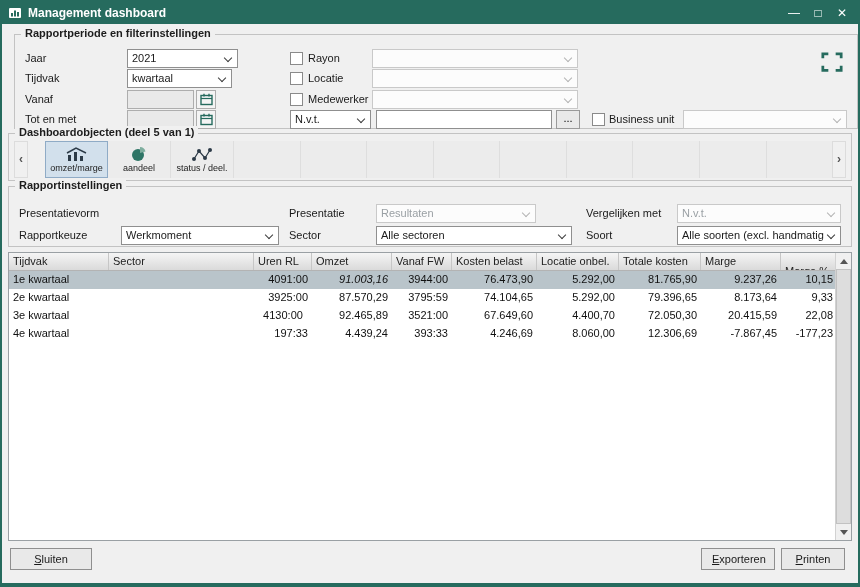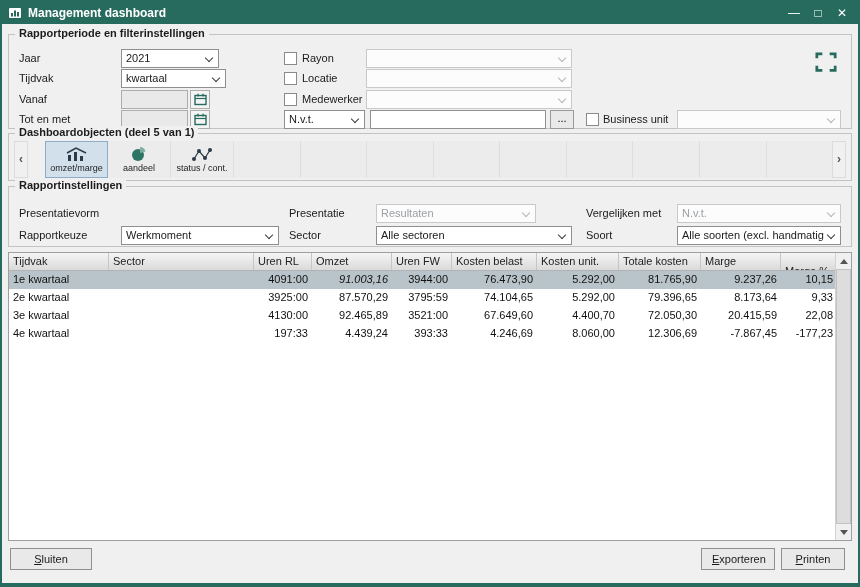--- a/index.html
+++ b/index.html
@@ -25,21 +25,21 @@
   }
 
   
   .groupbox {
     position:absolute; border:1px solid #c3c3c3; background:#f0f0f0;
   }
   .legend {
     position:absolute; top:-8px; left:6px; padding:0 4px;
     background:#f0f0f0; font-size:11px; font-weight:bold; color:#1c1c1c; white-space:nowrap;
   }
-  .gb1 { left:6px; top:32px;  width:844px; height:95px; }
+  .gb1 { left:12px; top:32px;  width:844px; height:95px; }
   .gb2 { left:6px; top:131px; width:844px; height:48px; }
   .gb3 { left:6px; top:184px; width:844px; height:61px; }
 
   .lbl, .cblbl {
     position:absolute; font-size:11px; line-height:19px; color:#1a1a1a; white-space:nowrap;
   }
 
   
   .combo {
     position:absolute; height:19px; background:#fff; border:1px solid #8f8f8f;
@@ -157,21 +157,21 @@
       <span class="winbtn">—</span>
       <span class="winbtn">□</span>
       <span class="winbtn">✕</span>
     </span>
   </div>
 
   <div class="groupbox gb1">
     <span class="legend">Rapportperiode en filterinstellingen</span>
 
     <span class="lbl" style="left:10px;top:14px">Jaar</span>
-    <div class="combo" style="left:112px;top:14px;width:98px">
+    <div class="combo" style="left:112px;top:14px;width:111px">
       <span class="combo-text">2021</span>
       <span class="combo-arrow"></span>
     </div>
 
     <span class="lbl" style="left:10px;top:34px">Tijdvak</span>
     <div class="combo" style="left:112px;top:34px;width:105px">
       <span class="combo-text">kwartaal</span>
       <span class="combo-arrow"></span>
     </div>
 
@@ -267,21 +267,21 @@
         <span>aandeel</span>
       </div>
       <div class="dslot">
         <svg width="22" height="15" viewBox="0 0 22 15">
           <polyline points="3,12 8,4 14,11 19,3" fill="none" stroke="#2c3a47" stroke-width="1.2"></polyline>
           <circle cx="3" cy="12" r="2" fill="#2c3a47"></circle>
           <circle cx="8" cy="4" r="2" fill="#2c3a47"></circle>
           <circle cx="14" cy="11" r="2" fill="#2c3a47"></circle>
           <circle cx="19" cy="3" r="2" fill="#2c3a47"></circle>
         </svg>
-        <span>status / cont.</span>
+        <span>status / deel.</span>
       </div>
 
     <div class="dslot empty"></div>
         <div class="dslot empty"></div>
         <div class="dslot empty"></div>
         <div class="dslot empty"></div>
         <div class="dslot empty"></div>
         <div class="dslot empty"></div>
         <div class="dslot empty"></div>
         <div class="dslot empty"></div>
@@ -326,23 +326,23 @@
       <span class="combo-arrow"></span>
     </div>
   </div>
 
   <div class="tablebox">
     <div class="thead">
         <div class="hcell" style="width: 100px;">Tijdvak</div>
         <div class="hcell" style="width: 145px;">Sector</div>
         <div class="hcell" style="width: 58px;">Uren RL</div>
         <div class="hcell" style="width: 80px;">Omzet</div>
-        <div class="hcell" style="width: 60px;">Uren FW</div>
+        <div class="hcell" style="width: 60px;">Vanaf FW</div>
         <div class="hcell" style="width: 85px;">Kosten belast</div>
-        <div class="hcell" style="width: 82px;">Kosten unit.</div>
+        <div class="hcell" style="width: 82px;">Locatie onbel.</div>
         <div class="hcell" style="width: 82px;">Totale kosten</div>
         <div class="hcell" style="width: 80px;">Marge</div>
         <div class="hcell" style="width: 56px; margin-top: 10px;">Marge %</div>
       </div>
     <div class="tbody">
         <div class="trow selected">
           <div class="tcell" style="width: 100px;">1e kwartaal</div>
           <div class="tcell" style="width: 145px;"></div>
           <div class="tcell right" style="width: 58px;">4091:00</div>
           <div class="tcell right" style="width: 80px; font-style: italic;">91.003,16</div>
@@ -361,21 +361,21 @@
           <div class="tcell right" style="width: 60px;">3795:59</div>
           <div class="tcell right" style="width: 85px;">74.104,65</div>
           <div class="tcell right" style="width: 82px;">5.292,00</div>
           <div class="tcell right" style="width: 82px;">79.396,65</div>
           <div class="tcell right" style="width: 80px;">8.173,64</div>
           <div class="tcell right" style="width: 56px;">9,33</div>
         </div>
         <div class="trow">
           <div class="tcell" style="width: 100px;">3e kwartaal</div>
           <div class="tcell" style="width: 145px;"></div>
-          <div class="tcell right" style="width: 58px;">4130:00</div>
+          <div class="tcell right" style="width: 58px; text-align: center;">4130:00</div>
           <div class="tcell right" style="width: 80px;">92.465,89</div>
           <div class="tcell right" style="width: 60px;">3521:00</div>
           <div class="tcell right" style="width: 85px;">67.649,60</div>
           <div class="tcell right" style="width: 82px;">4.400,70</div>
           <div class="tcell right" style="width: 82px;">72.050,30</div>
           <div class="tcell right" style="width: 80px;">20.415,59</div>
           <div class="tcell right" style="width: 56px;">22,08</div>
         </div>
         <div class="trow">
           <div class="tcell" style="width: 100px;">4e kwartaal</div>

